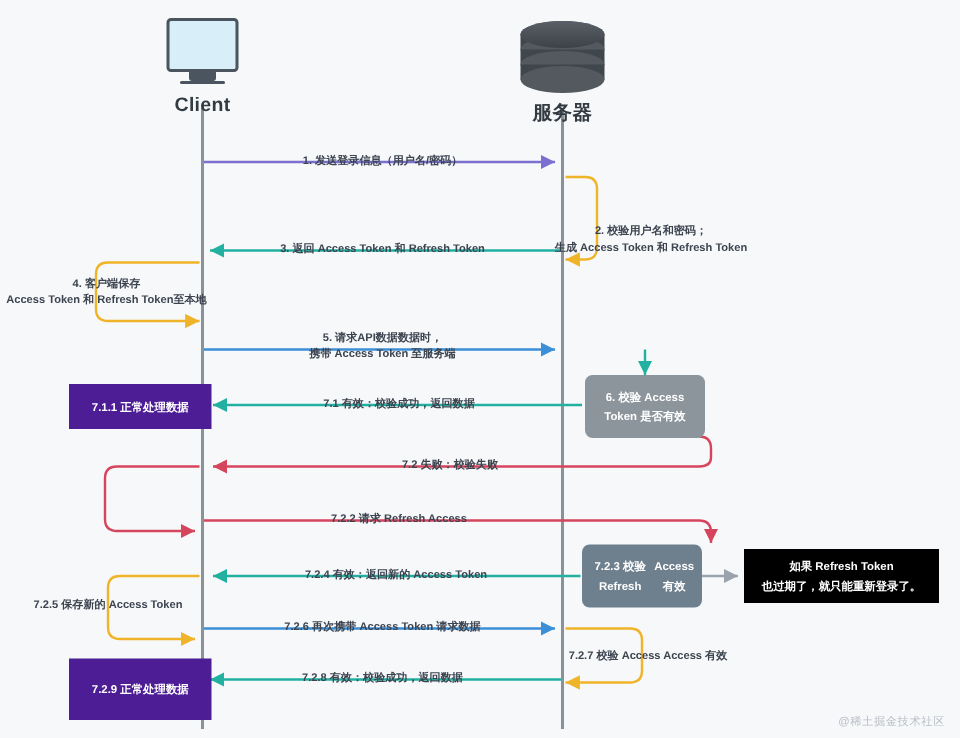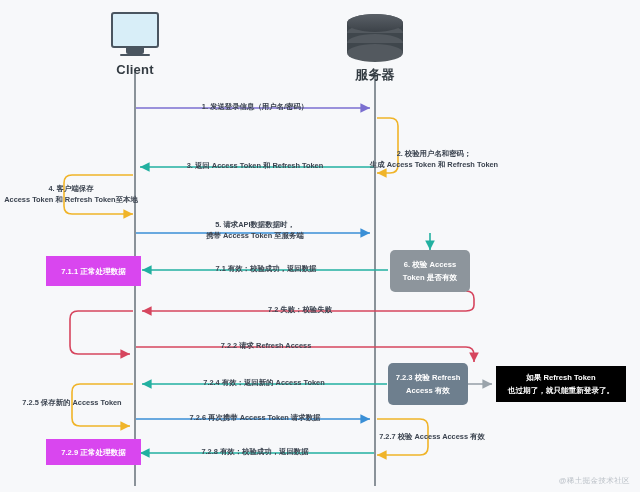--- a/index.html
+++ b/index.html
@@ -98,21 +98,21 @@
     align-items: center;
     justify-content: center;
     text-align: center;
     font-size: 7.6px;
     font-weight: bold;
     line-height: 13px;
     color: #ffffff;
     box-sizing: border-box;
     padding: 3px 4px;
   }
-  .box.teal { background: #d946ef; }
+  .box.teal { background: #4c1d95; }
   .box.gray { background: #8d959c; border-radius: 5px; }
   .box.slate { background: #6e7f8e; border-radius: 5px; }
   .box.red { background: #000000; }
 
   .watermark {
     position: absolute;
     right: 10px;
     bottom: 6px;
     font-size: 7.5px;
     color: #b9bfc6;
@@ -254,27 +254,27 @@
 
     <div class="msg-label" style="left:255px; top:446px; transform:translateX(-50%);">7.2.8 有效：校验成功，返回数据</div>
 
     <div class="box teal" style="left:46px; top:256px; width:95px; height:30px;">7.1.1 正常处理数据</div>
 
     <div class="box gray" style="left:390px; top:250px; width:80px; height:42px; flex-direction:column;">
       <div>6. 校验 Access</div>
       <div>Token 是否有效</div>
     </div>
 
-    <div class="box slate" style="left:388px; top:363px; width:80px; height:42px; flex-direction:column;">
+    <div class="box slate" style="left:388px; top:363px; width:80px; height:42px; flex-direction:row;">
       <div>7.2.3 校验 Refresh</div>
       <div>Access 有效</div>
     </div>
 
     <div class="box red" style="left:496px; top:366px; width:130px; height:36px; flex-direction:column;">
       <div>如果 Refresh Token</div>
       <div>也过期了，就只能重新登录了。</div>
     </div>
 
-    <div class="box teal" style="left:46px; top:439px; width:95px; height:26px;">7.2.9 正常处理数据</div>
+    <div class="box teal" style="left:46px; top:439px; width:95px; height:41px;">7.2.9 正常处理数据</div>
 
     <div class="watermark">@稀土掘金技术社区</div>
   </div>
 </div>
 
 </body></html>

